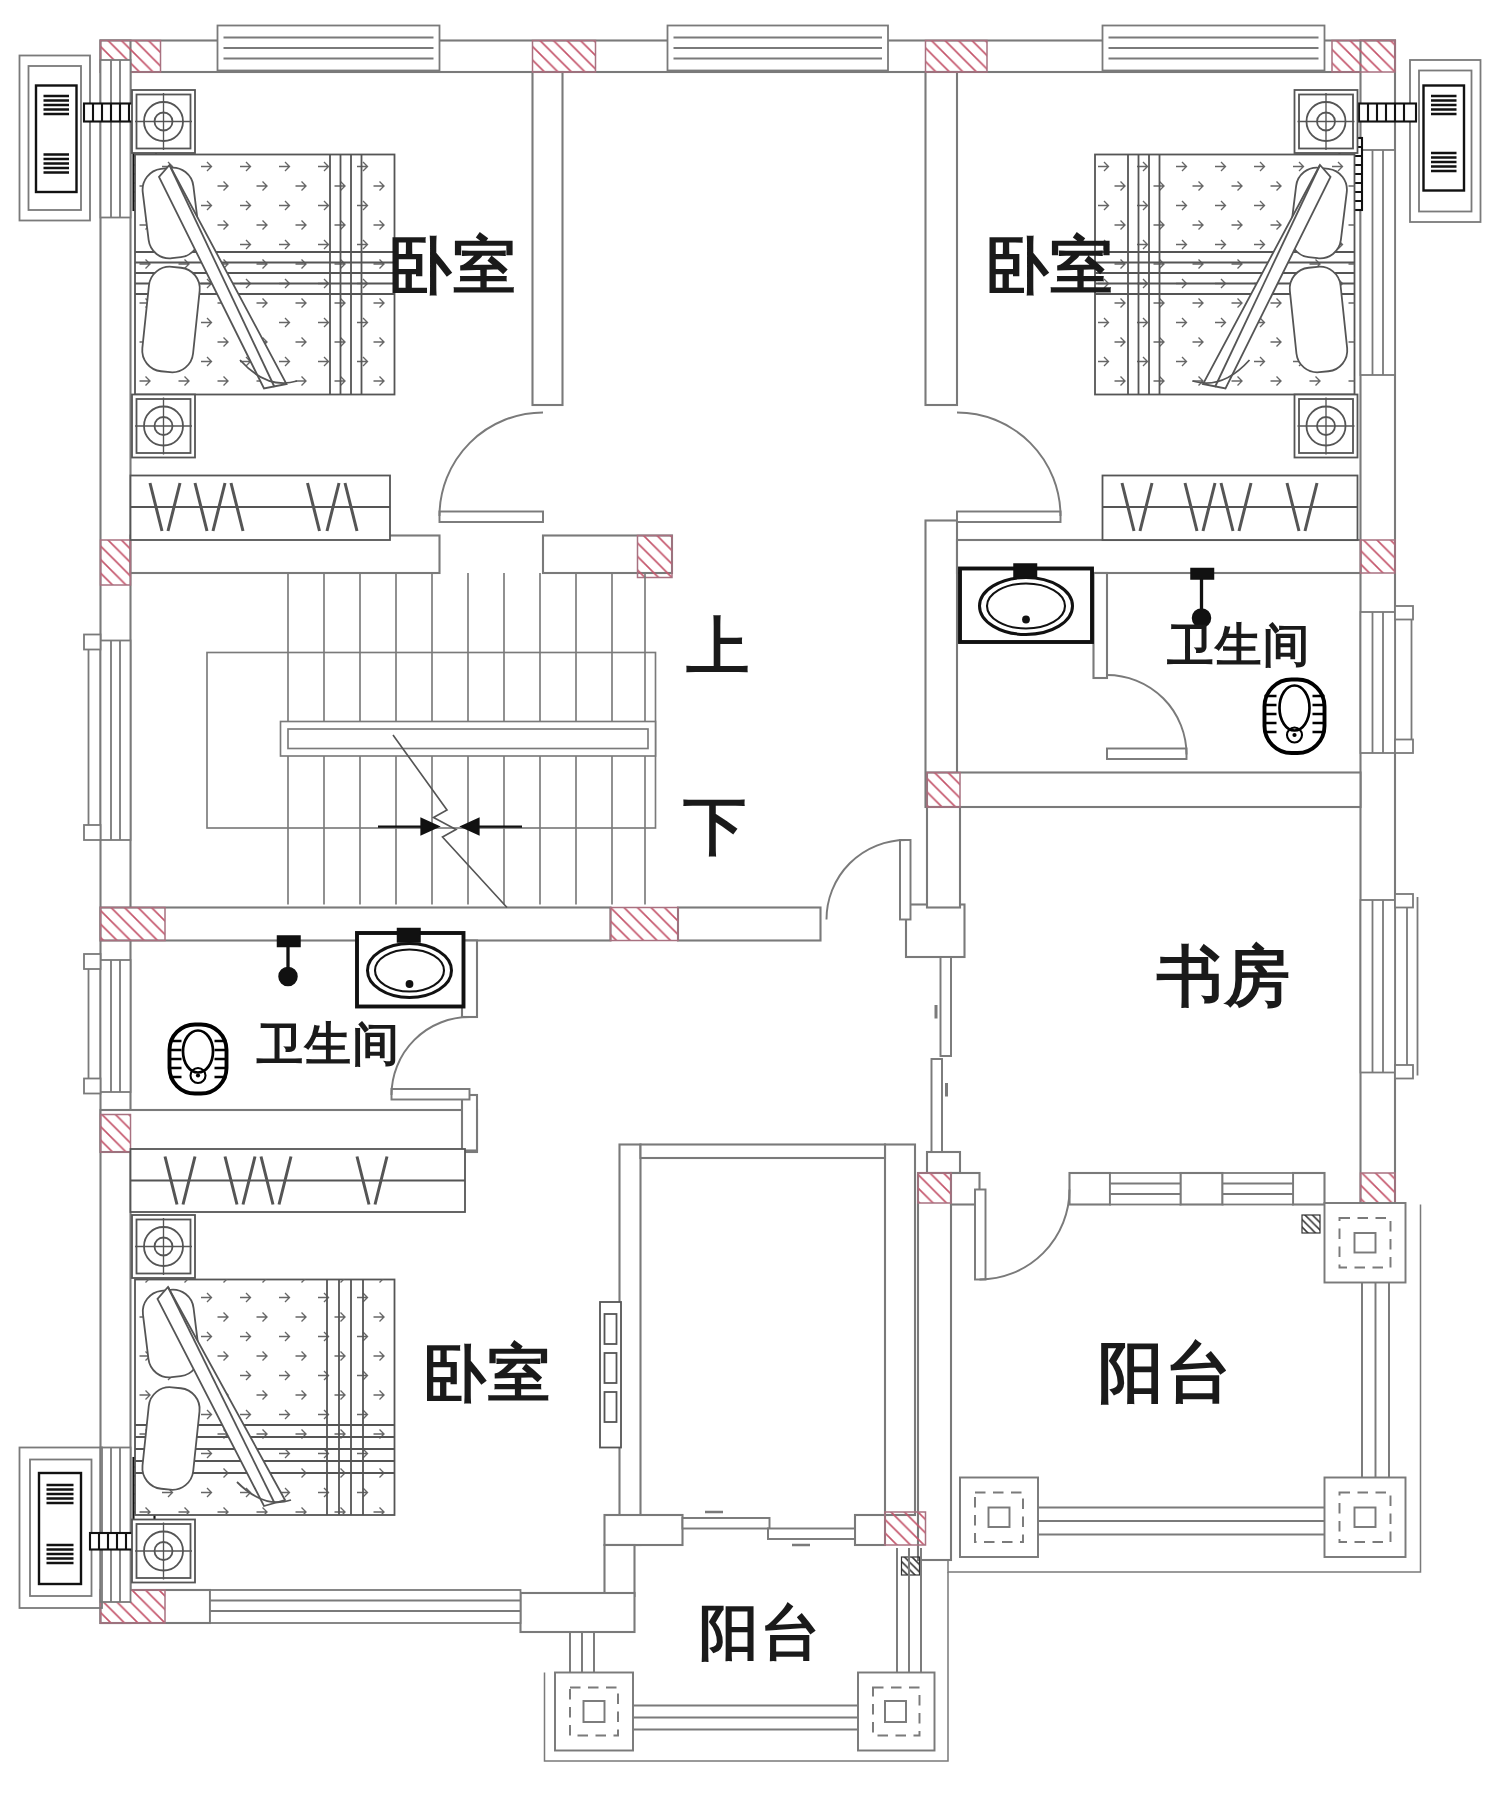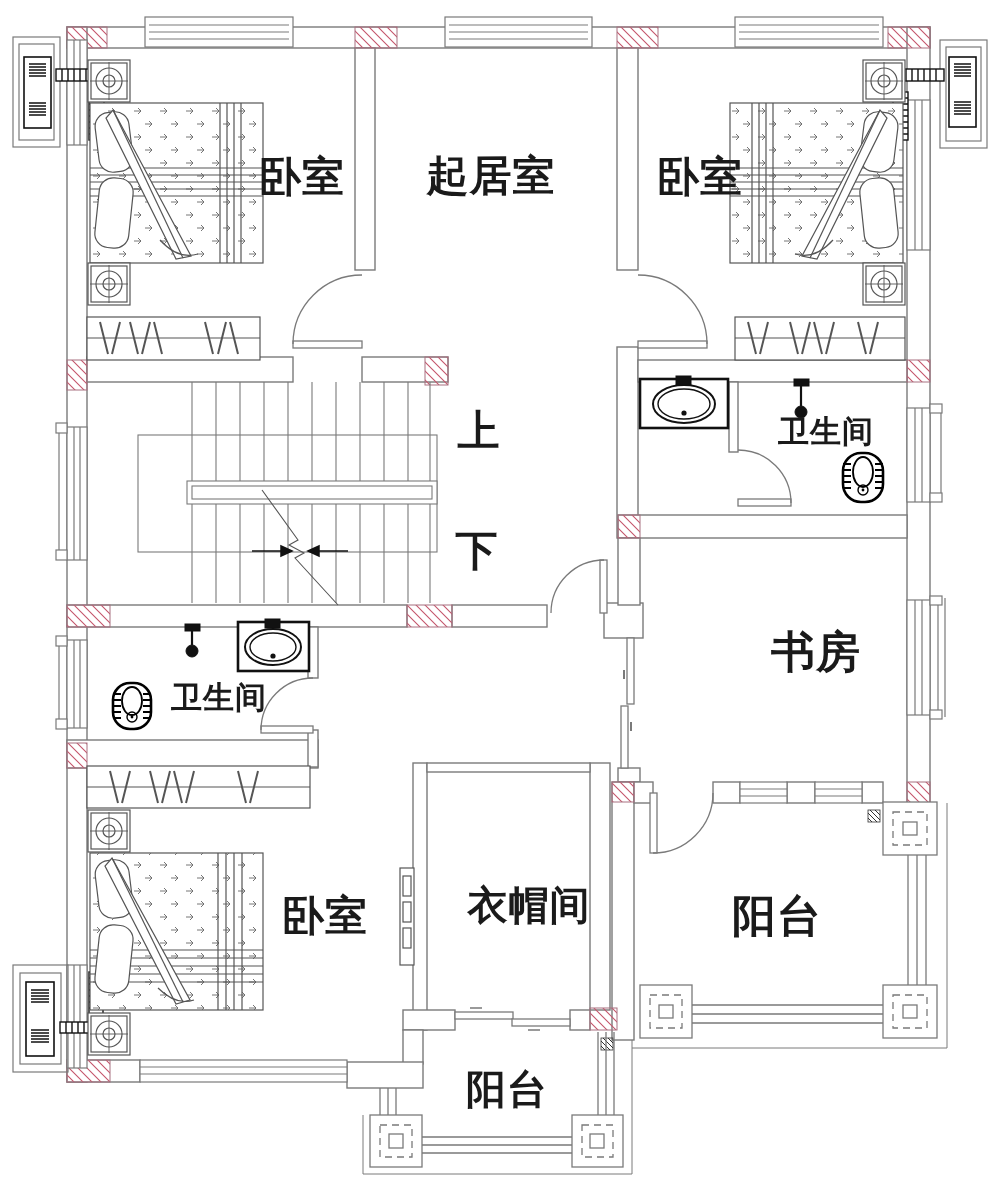--- a/index.html
+++ b/index.html
@@ -431,24 +431,22 @@
         <circle cx="801" cy="412" r="6" fill="#111"></circle>
   </g>
   <g stroke="#111">
     <rect x="185" y="624" width="15" height="7" fill="#111"></rect>
         <path d="M192,631 V645" stroke-width="2.2"></path>
         <circle cx="192" cy="651" r="6" fill="#111"></circle>
   </g>
 </svg>
 
   <span class="room-label" style="left:302px;top:177px;font-size:42px;">卧室</span>
-  <span class="room-label" style="left:491px;top:176px;font-size:42px;">起居室</span>
   <span class="room-label" style="left:700px;top:177px;font-size:42px;">卧室</span>
   <span class="room-label" style="left:826px;top:431px;font-size:31px;">卫生间</span>
   <span class="room-label" style="left:816px;top:652px;font-size:44px;">书房</span>
   <span class="room-label" style="left:219px;top:697px;font-size:31px;">卫生间</span>
   <span class="room-label" style="left:325px;top:916px;font-size:42px;">卧室</span>
-  <span class="room-label" style="left:529px;top:905px;font-size:40px;">衣帽间</span>
   <span class="room-label" style="left:777px;top:916px;font-size:44px;">阳台</span>
   <span class="room-label" style="left:507px;top:1089px;font-size:40px;">阳台</span>
   <span class="room-label" style="left:479px;top:431px;font-size:42px;">上</span>
   <span class="room-label" style="left:477px;top:551px;font-size:42px;">下</span>
 </div>
 
 </body></html>

